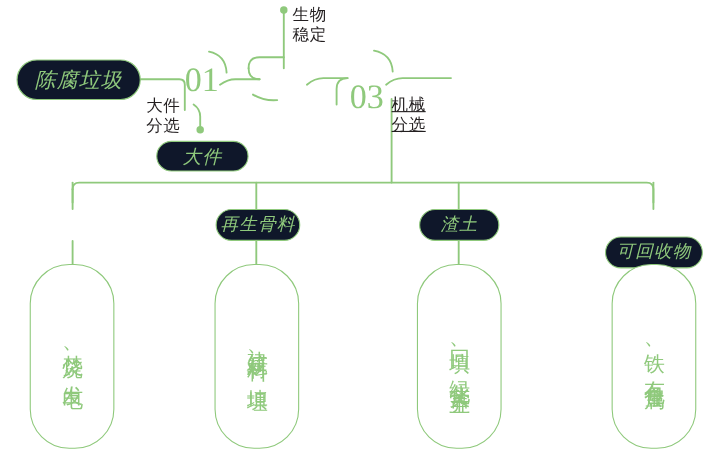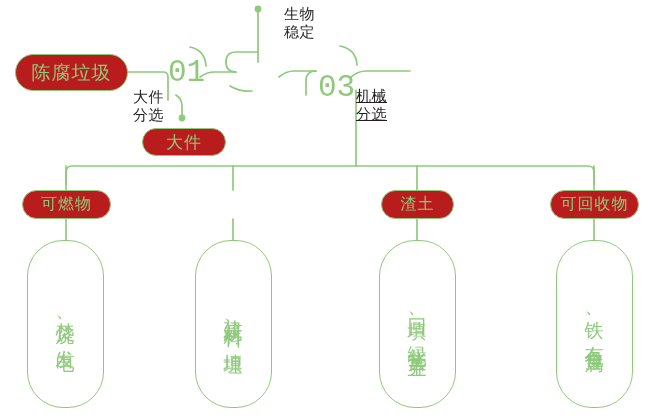--- a/index.html
+++ b/index.html
@@ -27,21 +27,22 @@
     position: absolute;
     box-sizing: border-box;
     border: 1.6px solid #8FC97C;
     border-radius: 999px;
     color: #8FC97C;
     display: flex;
     align-items: center;
     justify-content: center;
     letter-spacing: 1px;
     white-space: nowrap;
-    background: #b91c1c;
+    background: #0f172a;
+    font-style: italic;
   }
   .pill-root {
     left: 15px; top: 54px;
     width: 113px; height: 37px;
     font-size: 19px;
   }
   .pill-bulky {
     left: 142px; top: 128px;
     width: 84px; height: 28px;
     font-size: 17px;
@@ -53,34 +54,34 @@
   }
 
   
   .num {
     position: absolute;
     color: #8FC97C;
     font-size: 31px;
     font-weight: 300;
     letter-spacing: 0px;
     line-height: 1;
-    font-family: Liberation Mono, monospace;
+    font-family: Liberation Serif, serif;
   }
 
   
   .note {
     position: absolute;
     color: #231f20;
     font-size: 15px;
     line-height: 1.18;
     letter-spacing: 0.5px;
     white-space: pre-line;
     font-weight: 500;
   }
-  .note-bio   { left: 284px; top: 5px;  }
+  .note-bio   { left: 266px; top: 5px;  }
   .note-bulky { left: 133px; top: 88px; text-align: left; }
   .note-mech  { left: 356px; top: 87px; text-decoration: underline; }
 
   
   .vbox {
     position: absolute;
     box-sizing: border-box;
     border: 1.6px solid #8FC97C;
     border-radius: 36px;
     color: #8FC97C;
@@ -157,23 +158,23 @@
 
   <div class="note note-bio">生物
 稳定</div>
   <div class="note note-bulky">大件
 分选</div>
   <div class="note note-mech">机械
 分选</div>
 
   <div class="pill pill-bulky">大件</div>
 
-  <div class="pill pill-cat" style="left:22px; width:89px;">可燃物</div>
+  <div class="pill pill-cat" style="left:196px; width:77px;">再生骨料</div>
   <div class="pill pill-cat" style="left:381px; width:73px;">渣土</div>
-  <div class="pill pill-cat" style="left:550px; width:89px;">可回收物</div>
+  <div class="pill pill-cat" style="left:550px; width:89px;margin-top:25px;">可回收物</div>
 
   <div class="vbox" style="left:27px; width:77px;">
     <span>焚烧、发电</span>
   </div>
   <div class="vbox" style="left:195px; width:77px;">
     <span>建筑材料、填埋</span>
   </div>
   <div class="vbox" style="left:379px; width:77px;">
     <span>回填、绿化营养土</span>
   </div>

